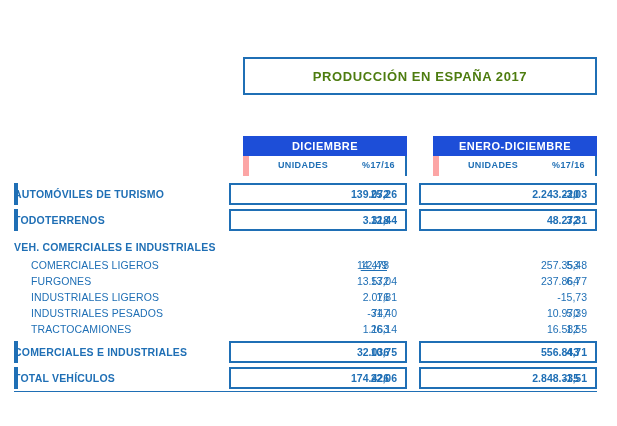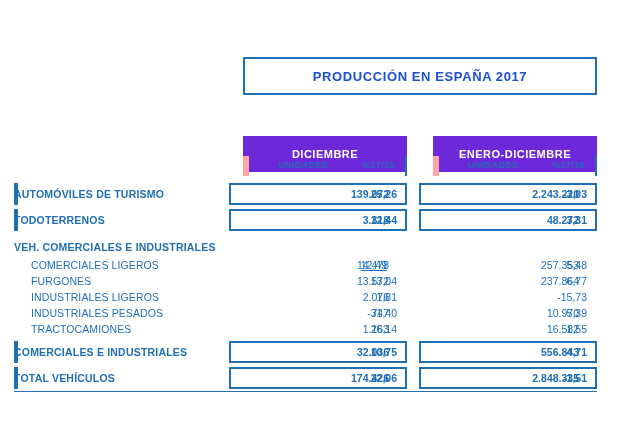--- a/index.html
+++ b/index.html
@@ -29,29 +29,29 @@
     height: 38px;
     border: 2px solid #1f6fb5;
     box-sizing: border-box;
     display: flex;
     align-items: center;
     justify-content: center;
   }
   .title-text {
     font-size: 13px;
     font-weight: bold;
-    color: #1d4ed8;
+    color: #4d7c0f;
     letter-spacing: 0.6px;
   }
 
   
   .grp-head {
     position: absolute;
-    height: 36px;
-    background: #6d28d9;
+    height: 20px;
+    background: #1d4ed8;
     color: #ffffff;
     font-size: 11px;
     font-weight: bold;
     letter-spacing: 0.5px;
     display: flex;
     align-items: center;
     justify-content: center;
   }
   #grp-dic { left: 243px; top: 136px; width: 164px; }
   #grp-ene { left: 433px; top: 136px; width: 164px; }

